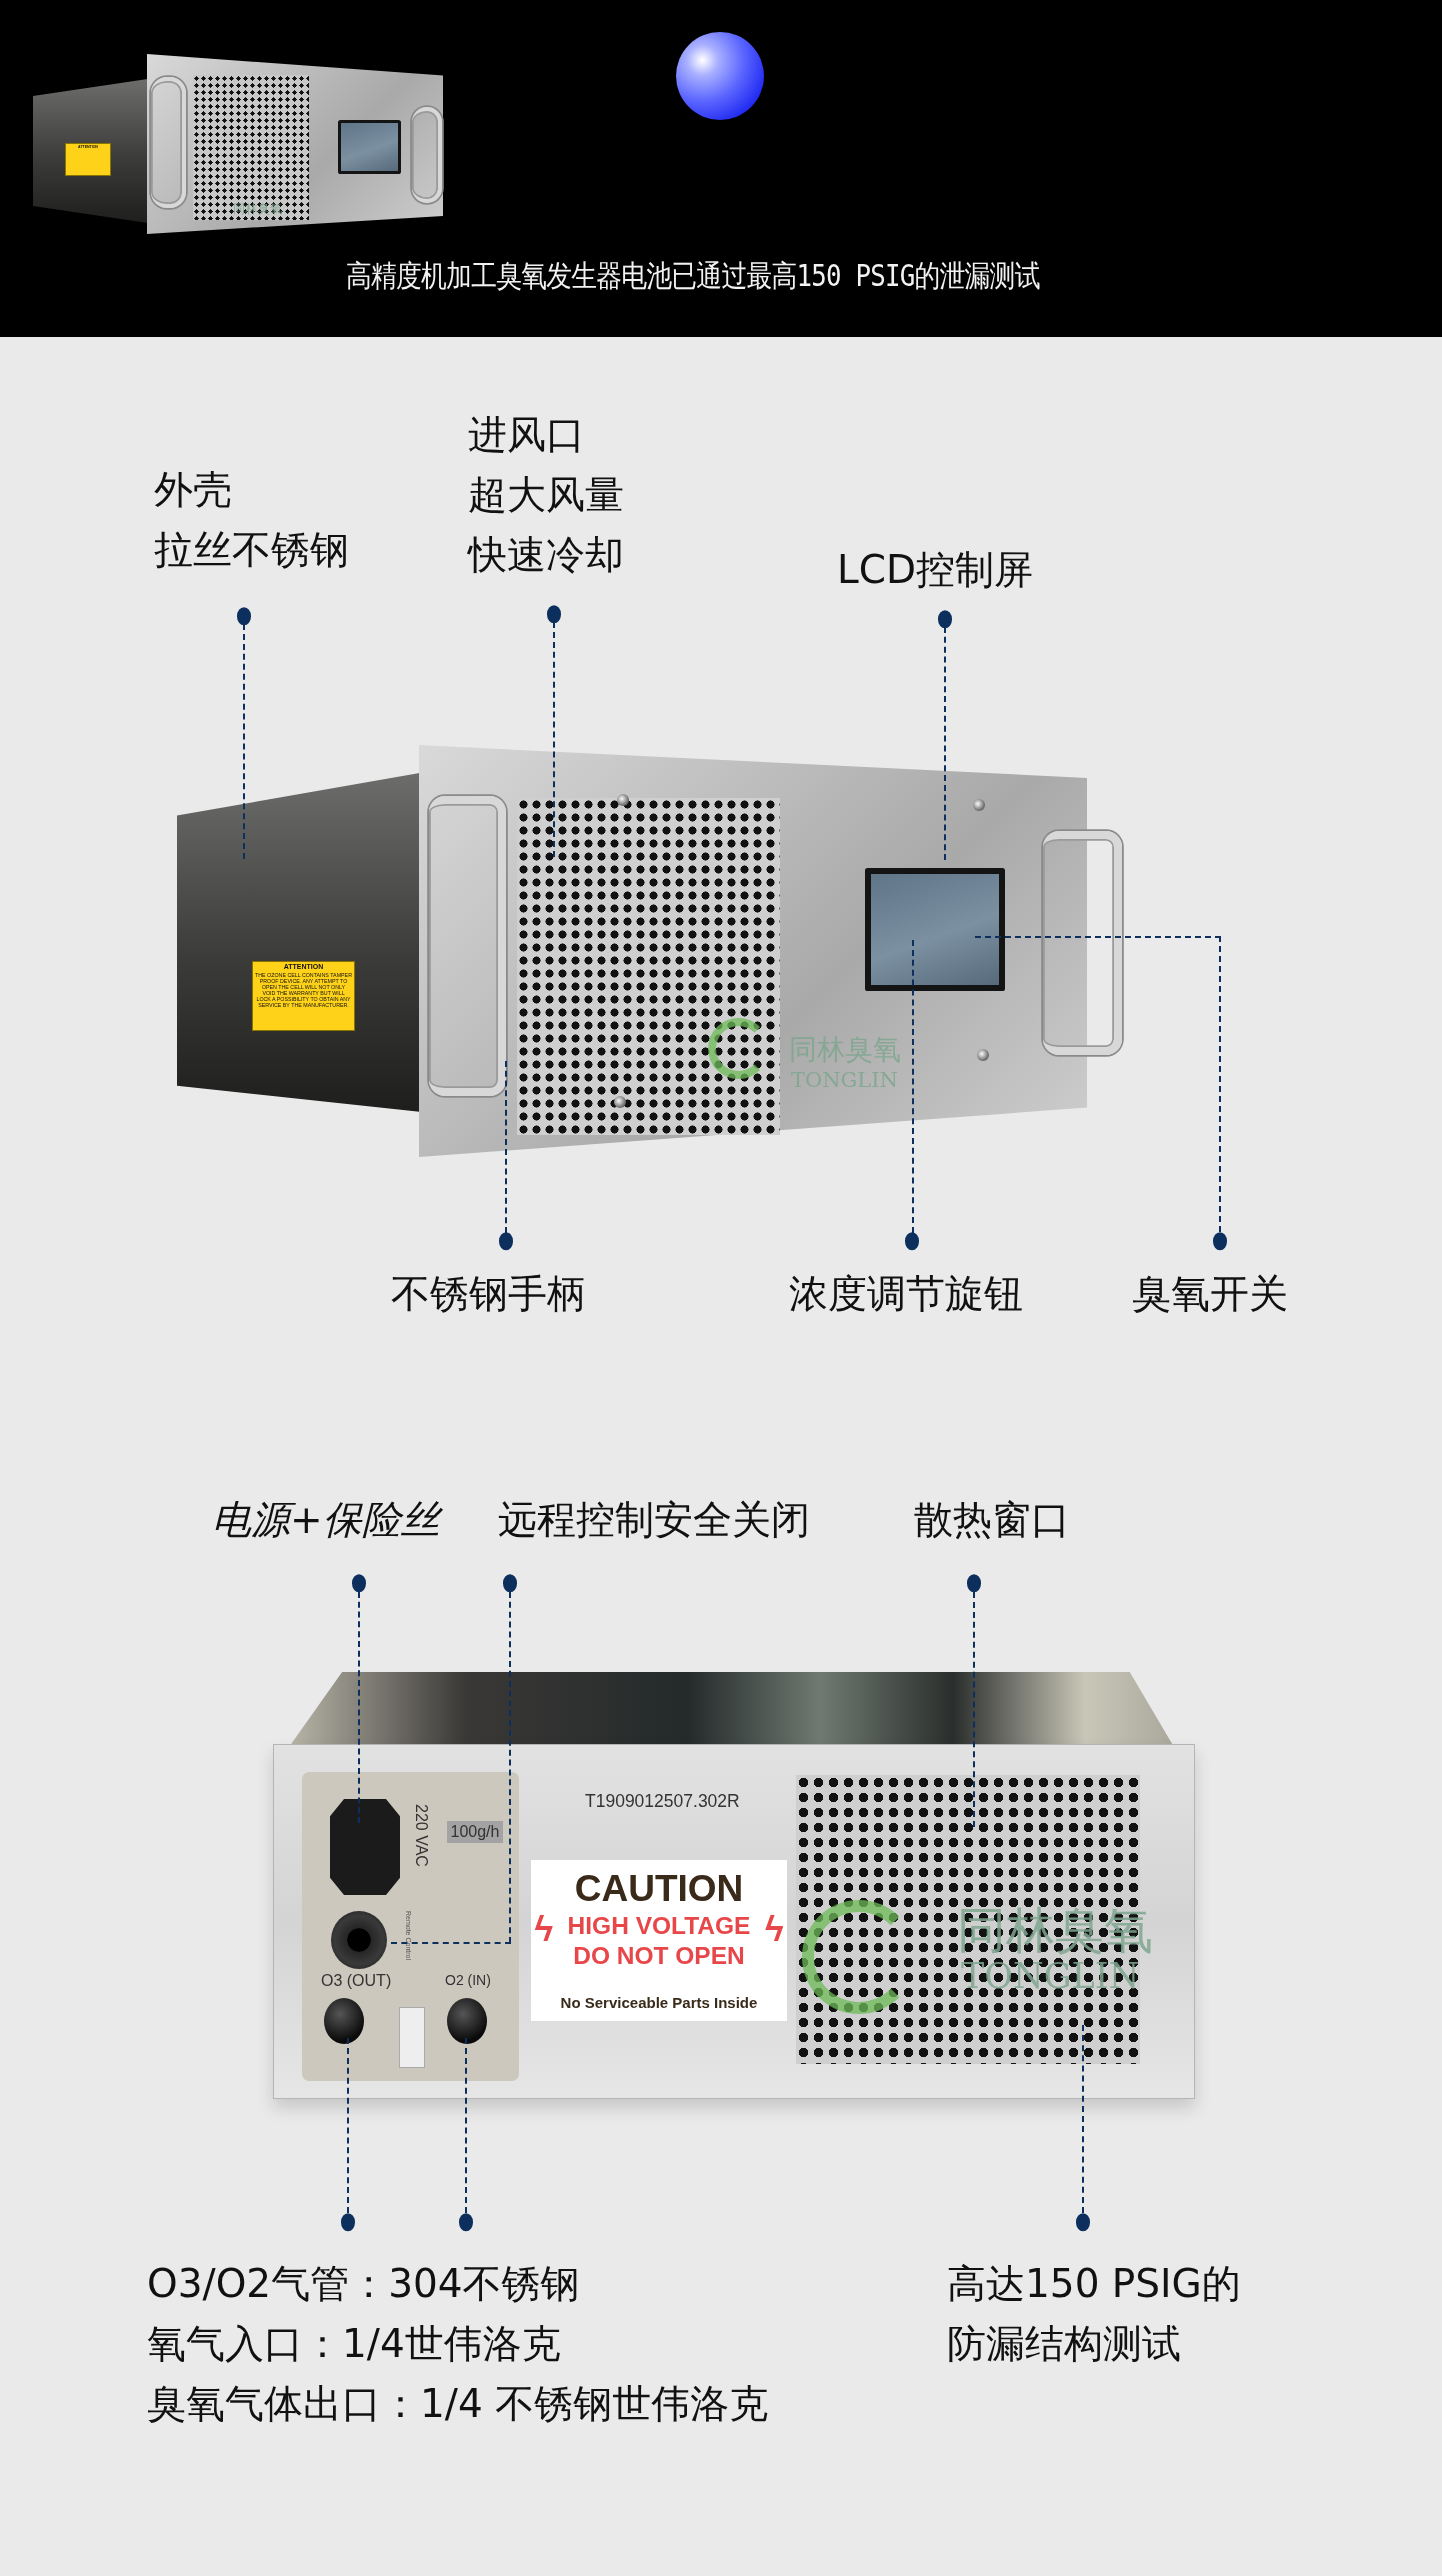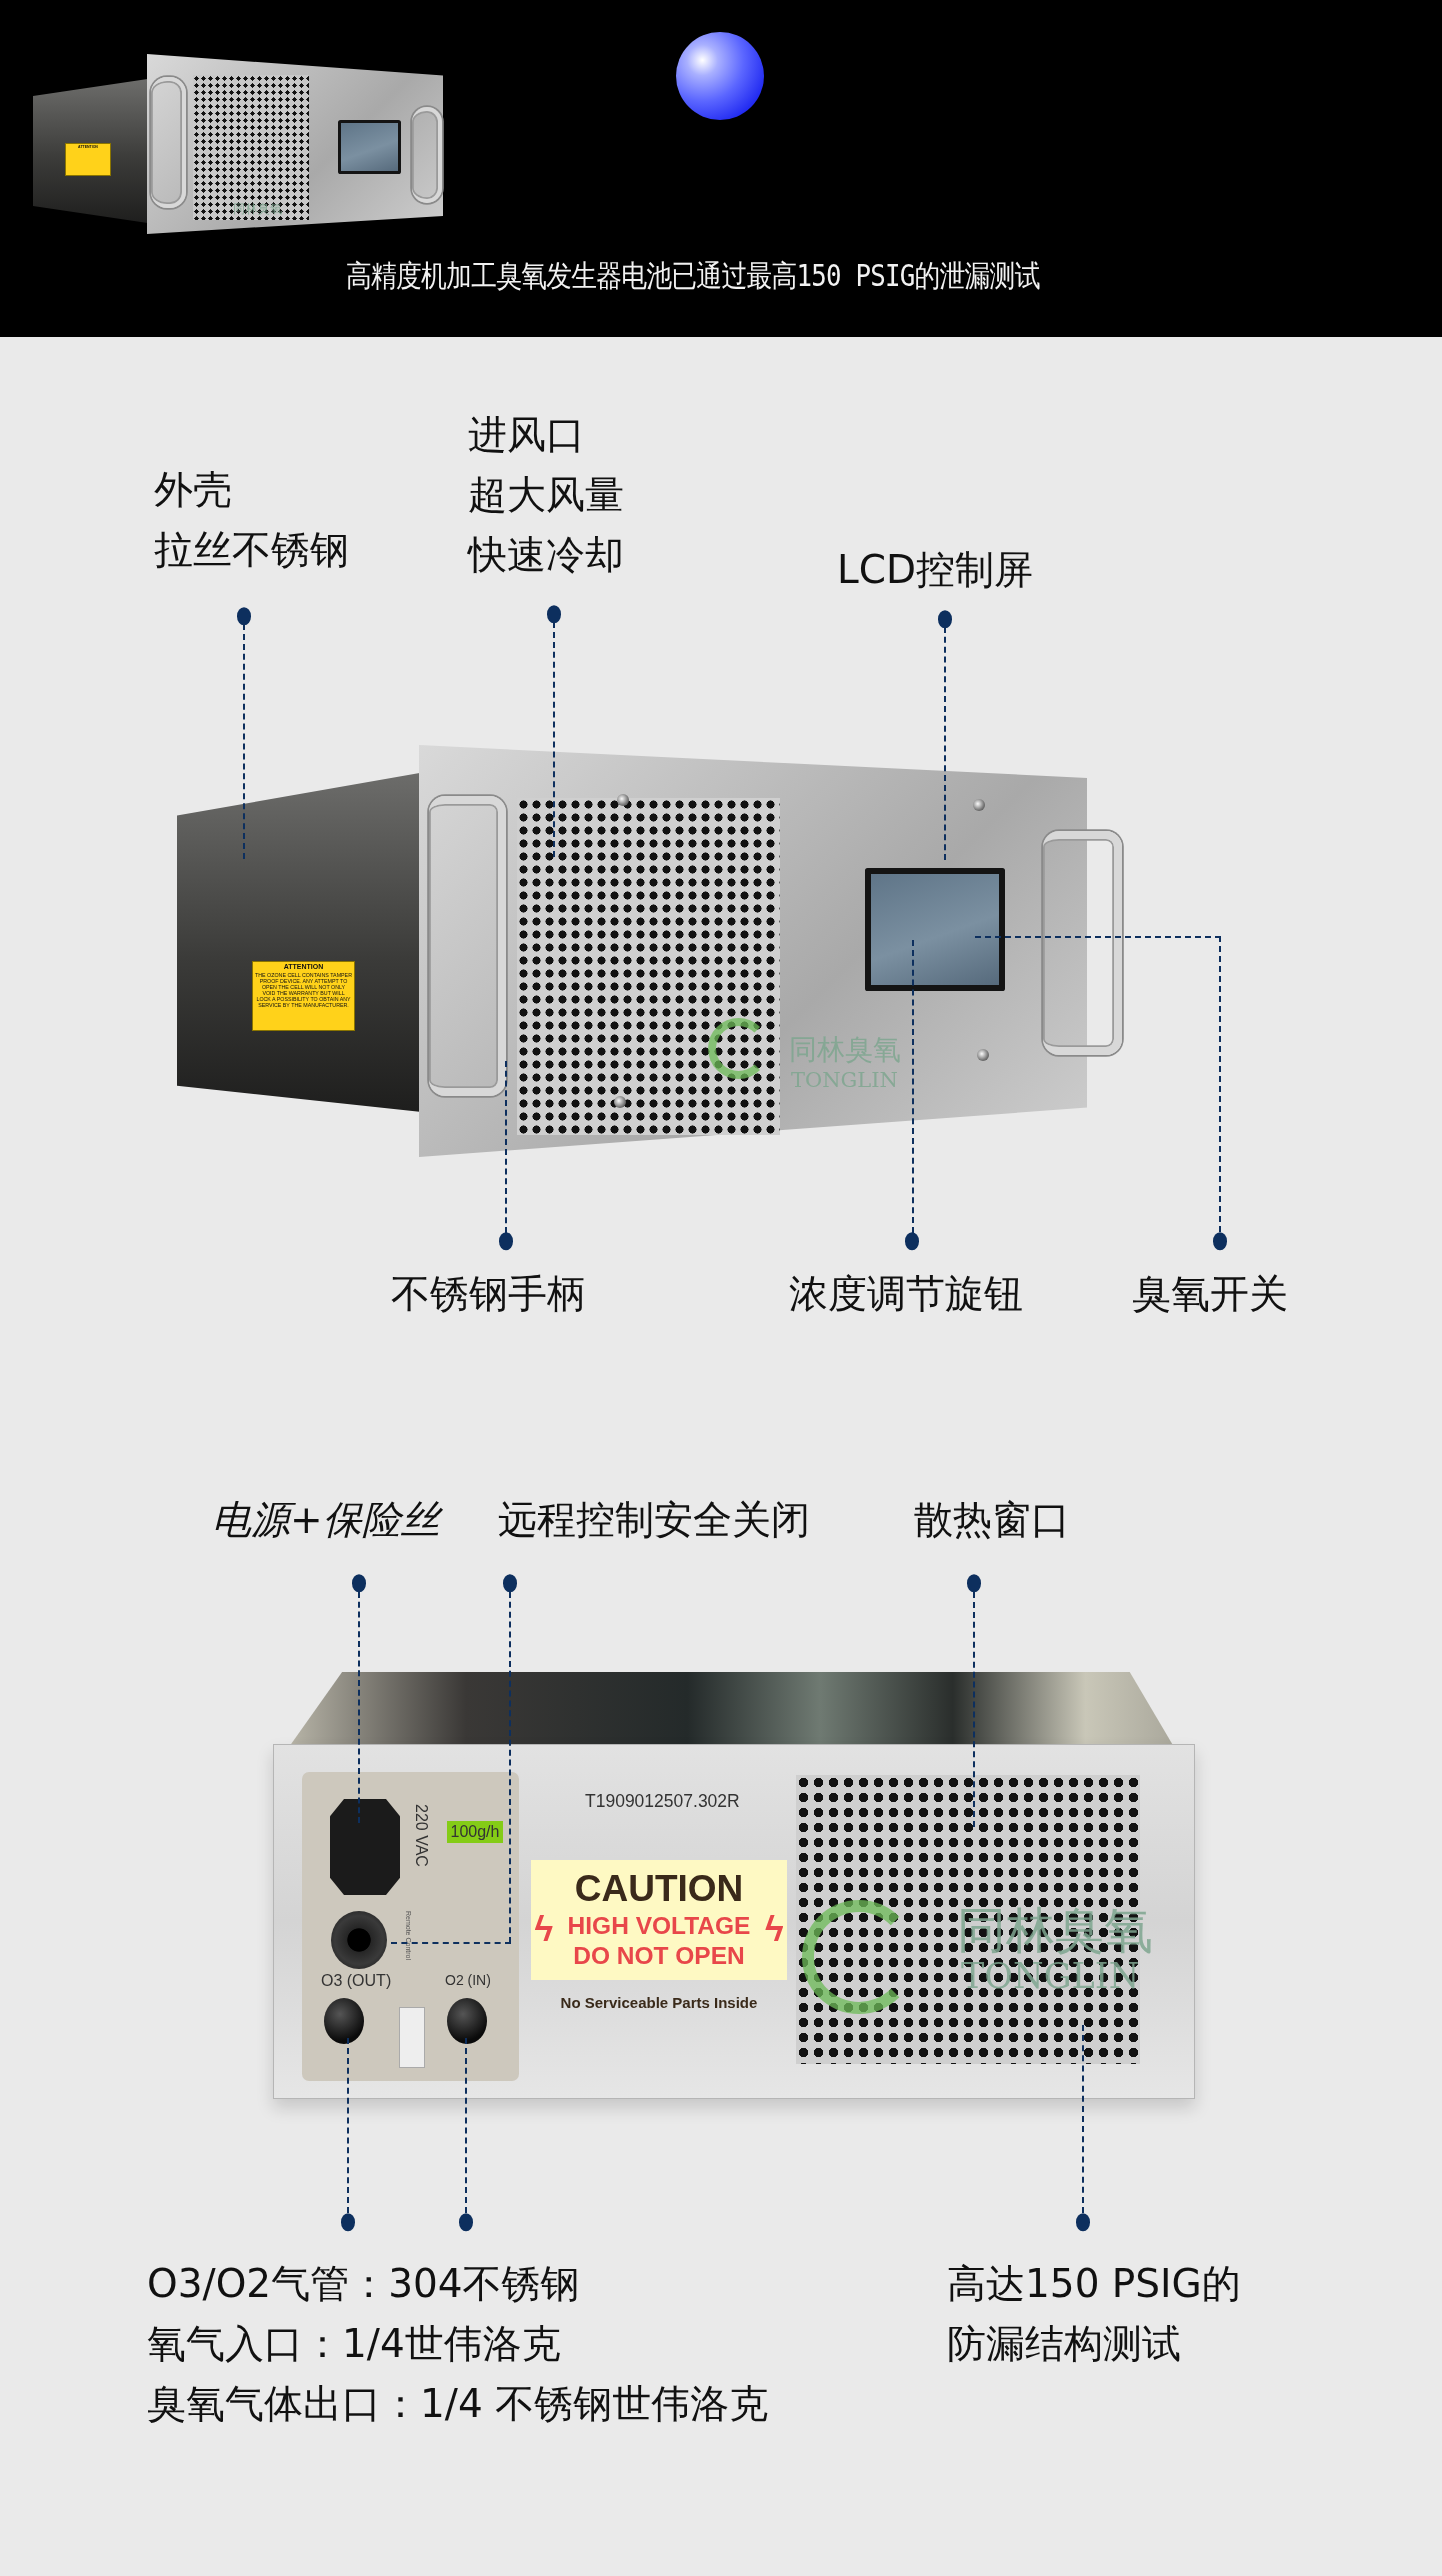--- a/index.html
+++ b/index.html
@@ -126,32 +126,32 @@
   <div class="callout-text" style="left:498px;top:1490px;">远程控制安全关闭</div>
   <div class="callout-text" style="left:914px;top:1490px;">散热窗口</div>
 
   <div>
     <div style="position:absolute;left:289px;top:1672px;width:885px;height:75px;background:linear-gradient(90deg,#b8b5a8 0%,#3a3836 20%,#242a2a 45%,#6f7a72 60%,#2a2e2c 75%,#c9c7b8 90%,#aaa89c 100%);clip-path:polygon(6% 0,95% 0,100% 100%,0 100%);"></div>
     <div style="position:absolute;left:273px;top:1744px;width:922px;height:355px;background:linear-gradient(180deg,#e2e2e2 0%,#d4d4d4 50%,#e6e6e6 100%);border:1.8px solid #b5b5b5;box-shadow:0 8.8px 16px rgba(0,0,0,.15);"></div>
 
     <div style="position:absolute;left:302px;top:1772px;width:217px;height:309px;background:#cdc8bd;border-radius:7px;"></div>
     <div style="position:absolute;left:330px;top:1799px;width:70px;height:96px;background:#1b1b1b;clip-path:polygon(20% 0,80% 0,100% 18%,100% 82%,80% 100%,20% 100%,0 82%,0 18%);"></div>
     <div style="position:absolute;left:412px;top:1804px;font-size:16px;color:#333;writing-mode:vertical-rl;font-family:'Liberation Sans',sans-serif;">220 VAC</div>
-    <div style="position:absolute;left:447px;top:1821px;font-size:16px;color:#333;background:#84cc16;padding:1.8px 3.5px;font-family:'Liberation Sans',sans-serif;">100g/h</div>
+    <div style="position:absolute;left:447px;top:1821px;font-size:16px;color:#333;background:#a3a3a3;padding:1.8px 3.5px;font-family:'Liberation Sans',sans-serif;">100g/h</div>
     <div style="position:absolute;left:331px;top:1911px;width:56px;height:58px;border-radius:50%;background:radial-gradient(circle,#000 0 28%,#262626 30%,#3a3a3a 60%,#111 100%);"></div>
     <div style="position:absolute;left:405px;top:1911px;font-size:7px;color:#555;writing-mode:vertical-rl;font-family:'Liberation Sans',sans-serif;">Remote Control</div>
     <div style="position:absolute;left:321px;top:1972px;font-size:16px;color:#333;font-family:'Liberation Sans',sans-serif;">O3 (OUT)</div>
     <div style="position:absolute;left:445px;top:1972px;font-size:14px;color:#333;font-family:'Liberation Sans',sans-serif;">O2 (IN)</div>
     <div style="position:absolute;left:324px;top:1998px;width:40px;height:46px;border-radius:50%;background:radial-gradient(circle at 40% 35%,#555,#0a0a0a 70%);"></div>
     <div style="position:absolute;left:447px;top:1998px;width:40px;height:46px;border-radius:50%;background:radial-gradient(circle at 40% 35%,#555,#0a0a0a 70%);"></div>
     <div style="position:absolute;left:399px;top:2007px;width:26px;height:61px;background:#eee;border:0.9px solid #aaa;"></div>
 
     <div style="position:absolute;left:585px;top:1791px;font-size:17.5px;color:#333;font-family:'Liberation Sans',sans-serif;">T1909012507.302R</div>
 
-    <div style="position:absolute;left:531px;top:1860px;width:256px;height:120px;background:#fef9c3;text-align:center;font-family:'Liberation Sans',sans-serif;font-weight:bold;">
+    <div style="position:absolute;left:531px;top:1860px;width:256px;height:161px;background:#ffffff;text-align:center;font-family:'Liberation Sans',sans-serif;font-weight:bold;">
       <div style="font-size:37px;color:#3a2a1a;margin-top:8.8px;line-height:39px;">CAUTION</div>
       <div style="font-size:24.5px;color:#E8474A;line-height:30px;margin-top:3.5px;">HIGH VOLTAGE</div>
       <div style="font-size:24.5px;color:#E8474A;line-height:30px;">DO NOT OPEN</div>
       <div style="font-size:15px;color:#3a2a1a;margin-top:23px;">No Serviceable Parts Inside</div>
       <span style="position:absolute;left:3.5px;top:49px;color:#E8474A;font-size:35px;">ϟ</span>
       <span style="position:absolute;right:3.5px;top:49px;color:#E8474A;font-size:35px;">ϟ</span>
     </div>
 
     <div class="grill" style="position:absolute;left:796px;top:1775px;width:344px;height:289px;background-size:15px 15px;"></div>
     <div class="wm-ring" style="left:802px;top:1900px;width:114px;height:114px;border-width:12.3px;"></div>

